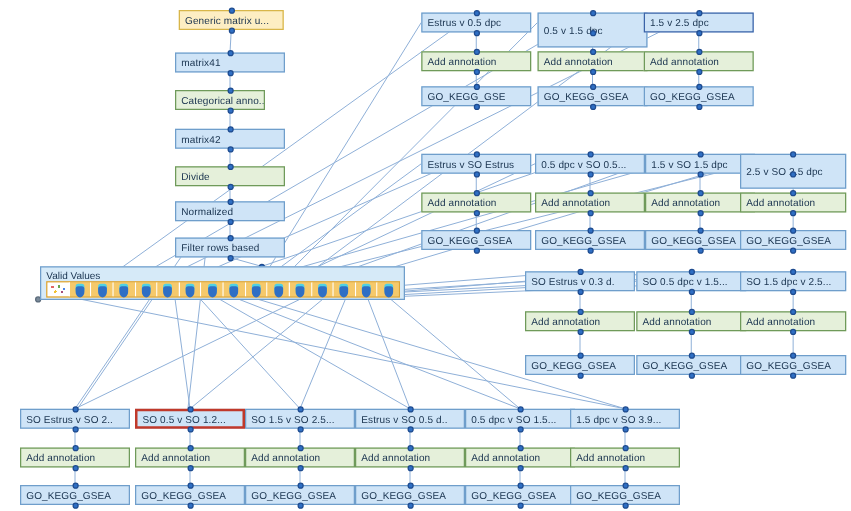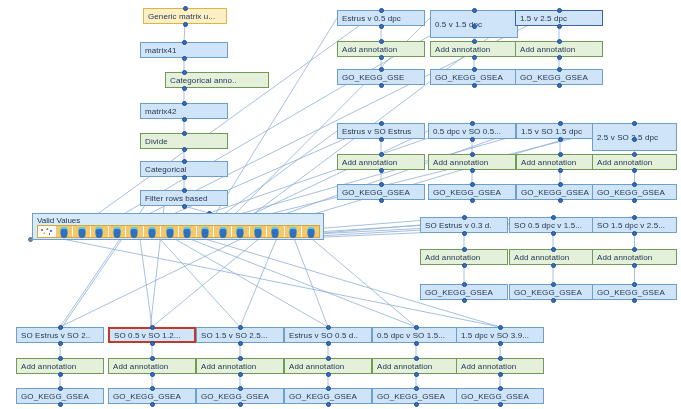--- a/index.html
+++ b/index.html
@@ -146,31 +146,31 @@
       <line x1="150" y1="198" x2="60" y2="330" stroke="#8fb0d8" stroke-width="0.8"></line>
       <line x1="165" y1="198" x2="150" y2="330" stroke="#8fb0d8" stroke-width="0.8"></line>
     </svg>
   <div id="nodes-layer">
       <div class="node n-yellow" style="left: 143px; top: 8px; width: 84px; height: 16px;">
         <span>Generic matrix u...</span>
       </div>
       <div class="node n-blue" style="left: 140px; top: 42px; width: 88px; height: 16px;">
         <span>matrix41</span>
       </div>
-      <div class="node n-green" style="left: 140px; top: 72px; width: 104px; height: 16px; margin-left: 25px;">
+      <div class="node n-green" style="left: 140px; top: 72px; width: 72px; height: 16px;">
         <span>Categorical anno..</span>
       </div>
       <div class="node n-blue" style="left: 140px; top: 103px; width: 88px; height: 16px;">
         <span>matrix42</span>
       </div>
       <div class="node n-green" style="left: 140px; top: 133px; width: 88px; height: 16px;">
         <span>Divide</span>
       </div>
       <div class="node n-blue" style="left: 140px; top: 161px; width: 88px; height: 16px;">
-        <span>Categorical</span>
+        <span>Normalized</span>
       </div>
       <div class="node n-blue" style="left: 140px; top: 190px; width: 88px; height: 16px;">
         <span>Filter rows based </span>
       </div>
       <div class="port in" style="left: 182.5px; top: 5.5px;"></div>
       <div class="port in" style="left: 182.5px; top: 21.5px;"></div>
       <div class="port in" style="left: 181.5px; top: 39.5px;"></div>
       <div class="port in" style="left: 181.5px; top: 55.5px;"></div>
       <div class="port in" style="left: 181.5px; top: 69.5px;"></div>
       <div class="port in" style="left: 181.5px; top: 85.5px;"></div>

